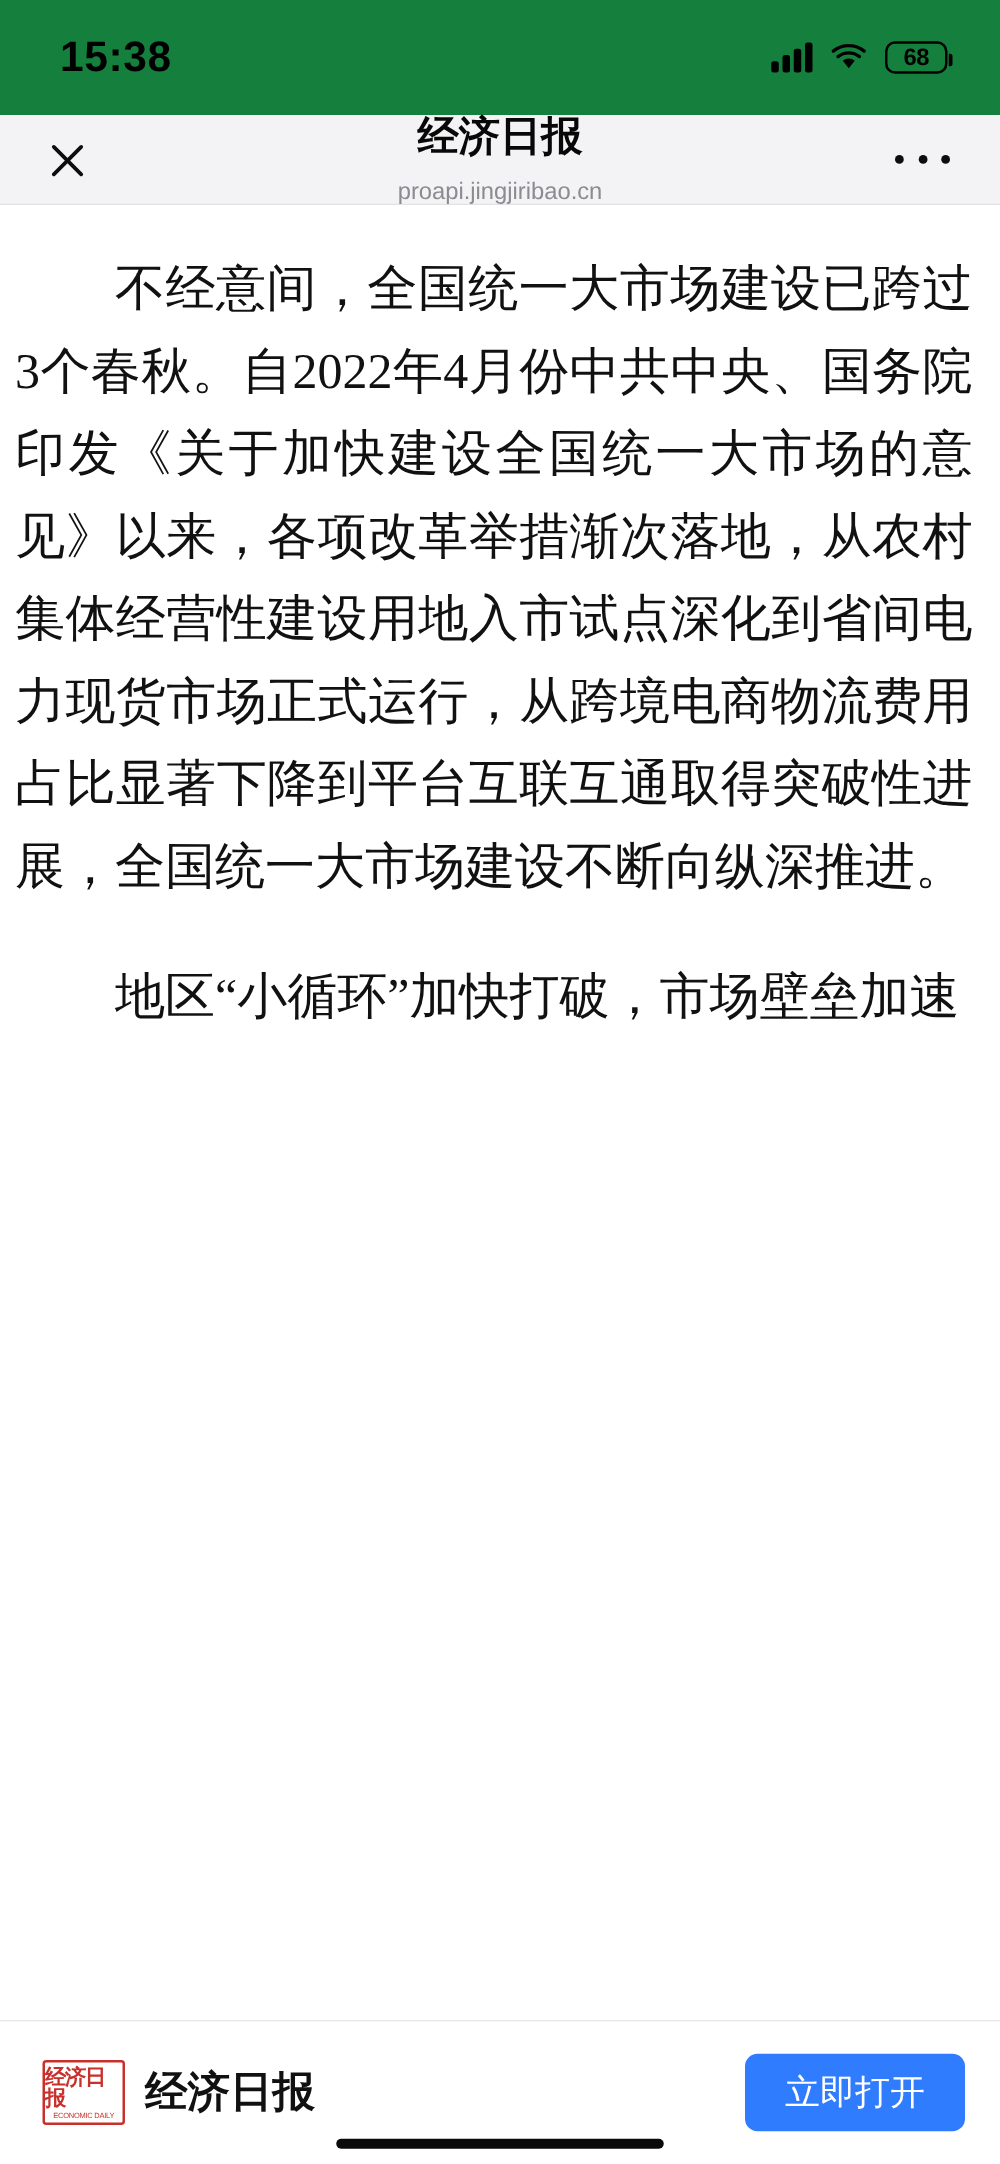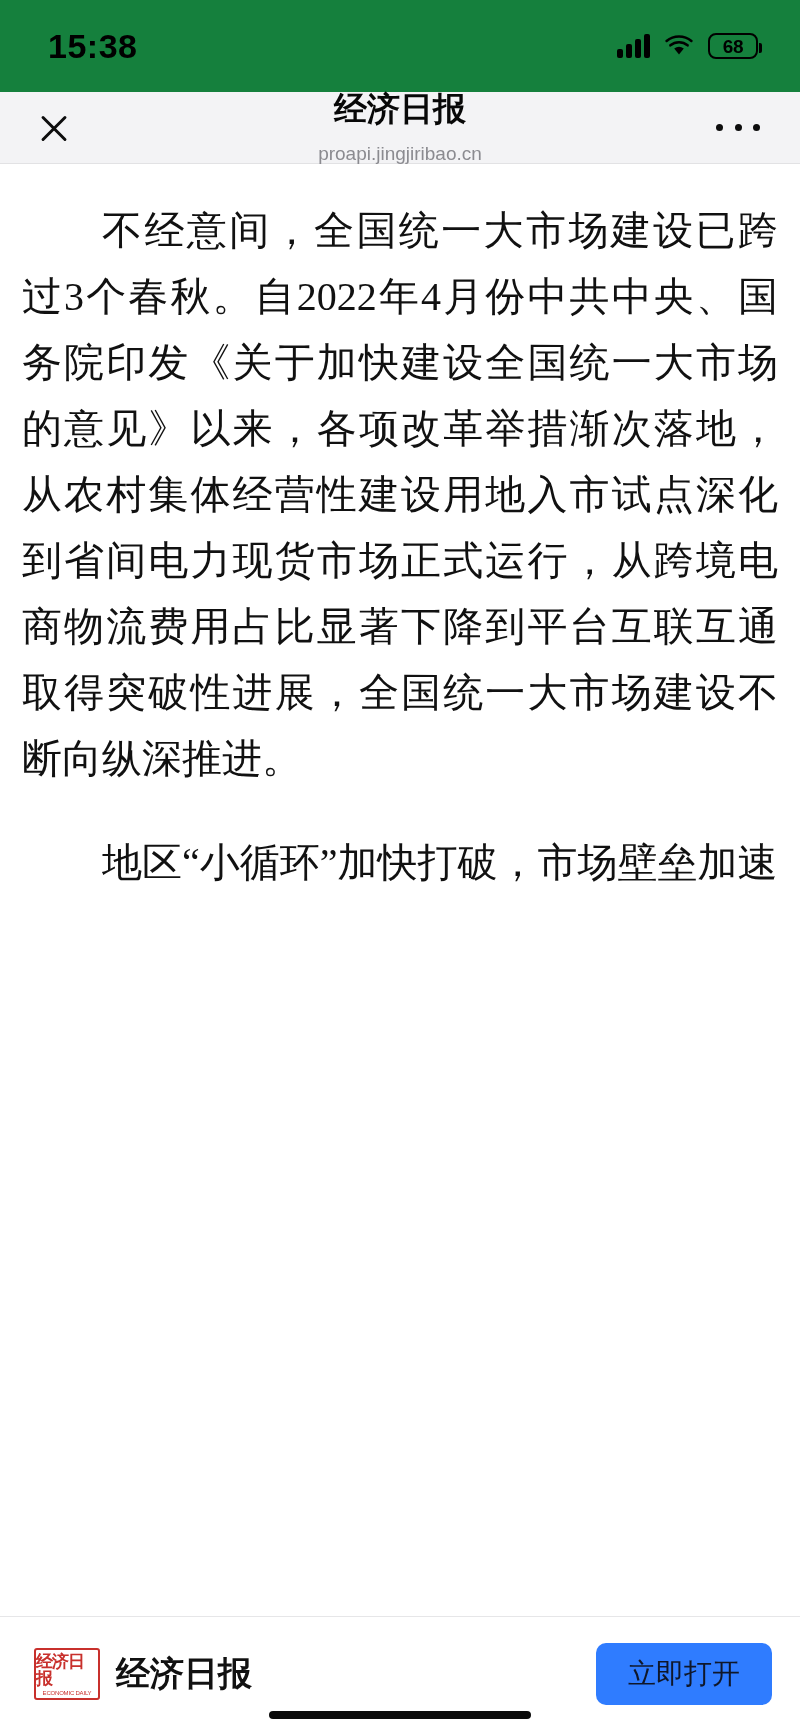--- a/index.html
+++ b/index.html
@@ -150,21 +150,21 @@
   .more-icon span {
     width: 7px;
     height: 7px;
     border-radius: 50%;
     background: #0d0d0d;
     display: block;
   }
 
   
   .article {
-    padding: 34px 22px 0 22px;
+    padding: 34px 22px 0 12px;
     box-sizing: border-box;
     height: 1480px;
     overflow: hidden;
     background: #fff;
   }
   .article p {
     margin: 0 0 38px 0;
     font-size: 40px;
     line-height: 66px;
     color: #111111;
@@ -222,21 +222,21 @@
   }
   .brand-name {
     font-size: 34px;
     font-weight: 600;
     color: #111;
     font-family: "Liberation Serif", "DejaVu Serif", serif;
   }
   .spacer { flex: 1 1 auto; }
   .open-btn {
     background: #2f7cff;
-    color: #0f172a;
+    color: #ffffff;
     font-size: 28px;
     border: none;
     border-radius: 10px;
     padding: 12px 32px;
     font-family: "Liberation Sans", sans-serif;
     cursor: pointer;
     white-space: nowrap;
   }
   .home-indicator {
     position: absolute;

